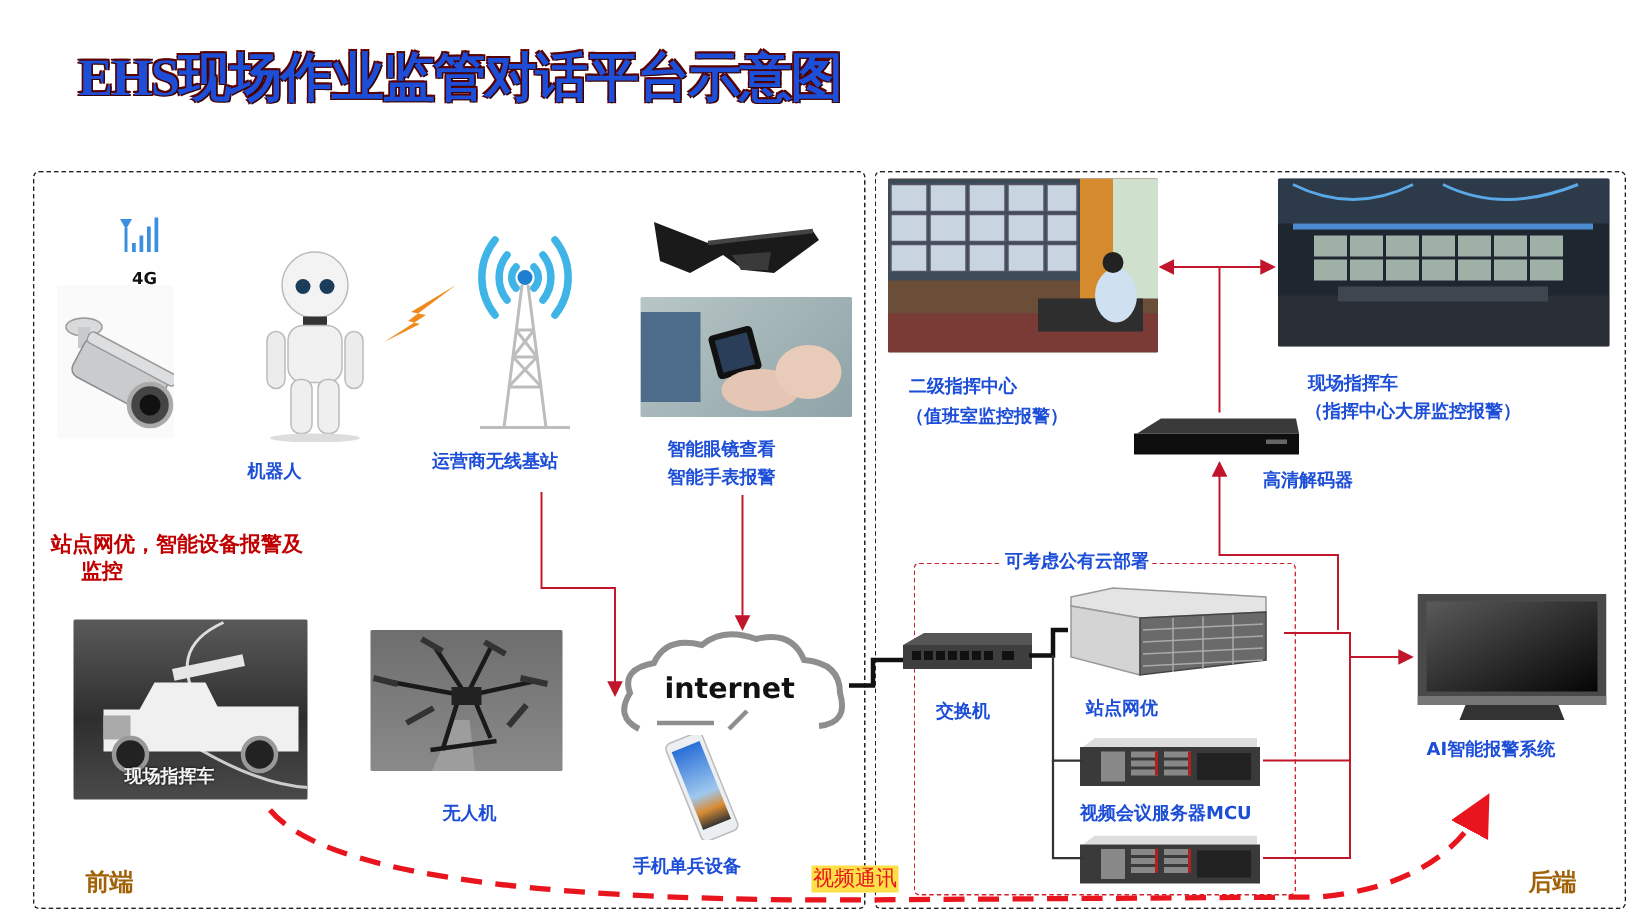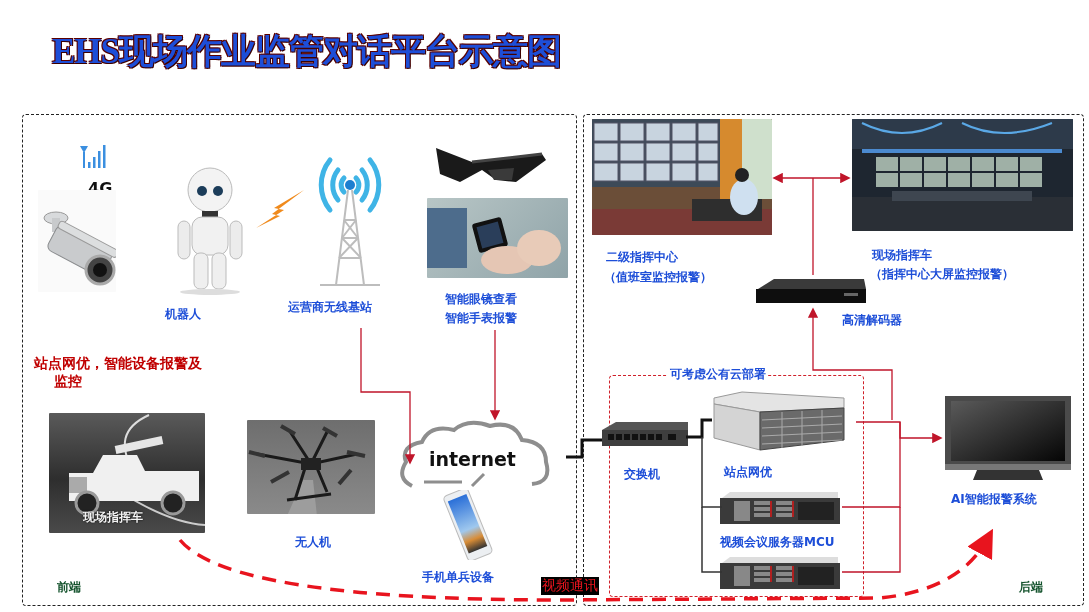--- a/index.html
+++ b/index.html
@@ -7,21 +7,21 @@
   body { position: relative; font-family: "DejaVu Sans", "Liberation Sans", sans-serif; }
   .abs { position: absolute; }
   .title {
     left: 52px; top: 28px; font-size: 35px; font-weight: bold; color: #1d4ed8;
     letter-spacing: -1px; font-family: Liberation Serif, serif;
     text-shadow: 1px 1px 0 #3a0000, -1px -1px 0 #5a0000, 1px -1px 0 #5a0000, -1px 1px 0 #5a0000;
   }
   .panel { border: 1.5px dashed #222; border-radius: 4px; }
   .label { font-size: 12px; font-weight: bold; color: #1d4ed8; white-space: nowrap; line-height: 19px; }
   .label.red { color: #c00000; }
-  .label.gray { color: #14532d; font-size: 12px; }
+  .label.gray { color: #a16207; font-size: 16px; }
   .cloud-text { font-size: 19px; font-weight: bold; color: #111; }
   .img { border-radius: 1px; overflow: hidden; }
   svg.overlay { position: absolute; left: 0; top: 0; pointer-events: none; }
 </style>
 </head>
 <body>
 
 <div class="abs title">EHS现场作业监管对话平台示意图</div>
 
 <div class="abs panel" style="left:22px; top:114px; width:555px; height:492px;"></div>
@@ -32,21 +32,21 @@
 <div class="abs" style="left:78px; top:142px; width:30px; height:30px;">
   <svg width="30" height="30" viewBox="0 0 30 30">
     <path d="M2 4 L10 4 L6 11 Z" fill="#3b8fe0"></path>
     <rect x="5" y="10" width="2" height="16" fill="#3b8fe0"></rect>
     <rect x="10" y="20" width="2.5" height="6" fill="#3b8fe0"></rect>
     <rect x="15" y="15" width="2.5" height="11" fill="#3b8fe0"></rect>
     <rect x="20" y="9" width="2.5" height="17" fill="#3b8fe0"></rect>
     <rect x="25" y="3" width="2.5" height="23" fill="#3b8fe0"></rect>
   </svg>
 </div>
-<div class="abs" style="left:88px; top:179px; font-size:16px; font-weight:bold; color:#111;">4G</div>
+<div class="abs" style="left:88px; top:179px; font-size:11px; font-weight:bold; color:#111;">4G</div>
 
 <div class="abs img" style="left:38px; top:190px; width:78px; height:102px;">
   <svg width="78" height="102" viewBox="0 0 78 102">
     <rect width="78" height="102" fill="#fafafa"></rect>
     <ellipse cx="18" cy="28" rx="12" ry="6" fill="#d8dadc" stroke="#999"></ellipse>
     <rect x="14" y="28" width="8" height="14" fill="#c8cacc"></rect>
     <g transform="rotate(28 40 62)">
       <rect x="10" y="46" width="62" height="28" rx="6" fill="#c9cbcd" stroke="#8a8c8e"></rect>
       <rect x="10" y="42" width="66" height="8" rx="3" fill="#dcdedf" stroke="#999"></rect>
     </g>
@@ -142,21 +142,21 @@
       <path d="M42 10 L64 44 L80 12"></path>
       <path d="M58 48 L48 80 M70 48 L80 72"></path>
       <path d="M40 80 L84 74"></path>
     </g>
     <rect x="54" y="38" width="20" height="12" fill="#222"></rect>
     <path d="M2 32 L18 36 M100 32 L118 36 M34 6 L48 14 M76 8 L90 16 M24 62 L42 52 M92 64 L104 50" stroke="#333" stroke-width="4"></path>
   </svg>
 </div>
 <div class="abs label" style="left:295px; top:533px;">无人机</div>
 
-<div class="abs" style="left:396px; top:418px; width:156px; height:72px;text-decoration:underline;">
+<div class="abs" style="left:410px; top:418px; width:156px; height:72px;text-decoration:underline;">
   <svg width="156" height="72" viewBox="0 0 156 72">
     <path d="M16 68 Q0 60 10 44 Q4 28 26 24 Q34 6 58 12 Q72 0 94 8 Q118 2 126 22 Q150 24 150 44 Q156 64 136 66" fill="none" stroke="#8e8e8e" stroke-width="4"></path>
     <path d="M28 64 L66 64 M76 68 L88 56" stroke="#8e8e8e" stroke-width="3"></path>
   </svg>
   <div class="abs cloud-text" style="left:33px; top:30px;">internet</div>
 </div>
 
 <div class="abs" style="left:437px; top:490px; width:60px; height:70px;">
   <svg width="60" height="70" viewBox="0 0 60 70">
     <g transform="rotate(-22 30 35)">
@@ -332,21 +332,21 @@
     <rect x="0" y="0" width="126" height="74" fill="#4a4a4a"></rect>
     <rect x="6" y="5" width="114" height="60" fill="url(#scr)"></rect>
     <rect x="0" y="68" width="126" height="6" fill="#777"></rect>
     <path d="M32 74 L94 74 L98 84 L28 84 Z" fill="#333"></path>
   </svg>
 </div>
 <div class="abs label" style="left:951px; top:490px;">AI智能报警系统</div>
 
 <div class="abs label gray" style="left:1019px; top:578px;">后端</div>
 
-<div class="abs" style="left:541px; top:577px; font-size:14px; color:#e8141e; background:#000000; padding:0 1px;">视频通讯</div>
+<div class="abs" style="left:541px; top:577px; font-size:14px; color:#e8141e; background:#fde047; padding:0 1px;">视频通讯</div>
 
 <svg class="overlay" width="1089" height="612" viewBox="0 0 1089 612">
   <defs>
     <marker id="arr" markerWidth="8" markerHeight="8" refX="6" refY="4" orient="auto">
       <path d="M0 0 L8 4 L0 8 Z" fill="#c0152a"></path>
     </marker>
     <marker id="arr2" markerWidth="8" markerHeight="8" refX="5" refY="4" orient="auto">
       <path d="M0 0 L8 4 L0 8 Z" fill="#e8141e"></path>
     </marker>
   </defs>

